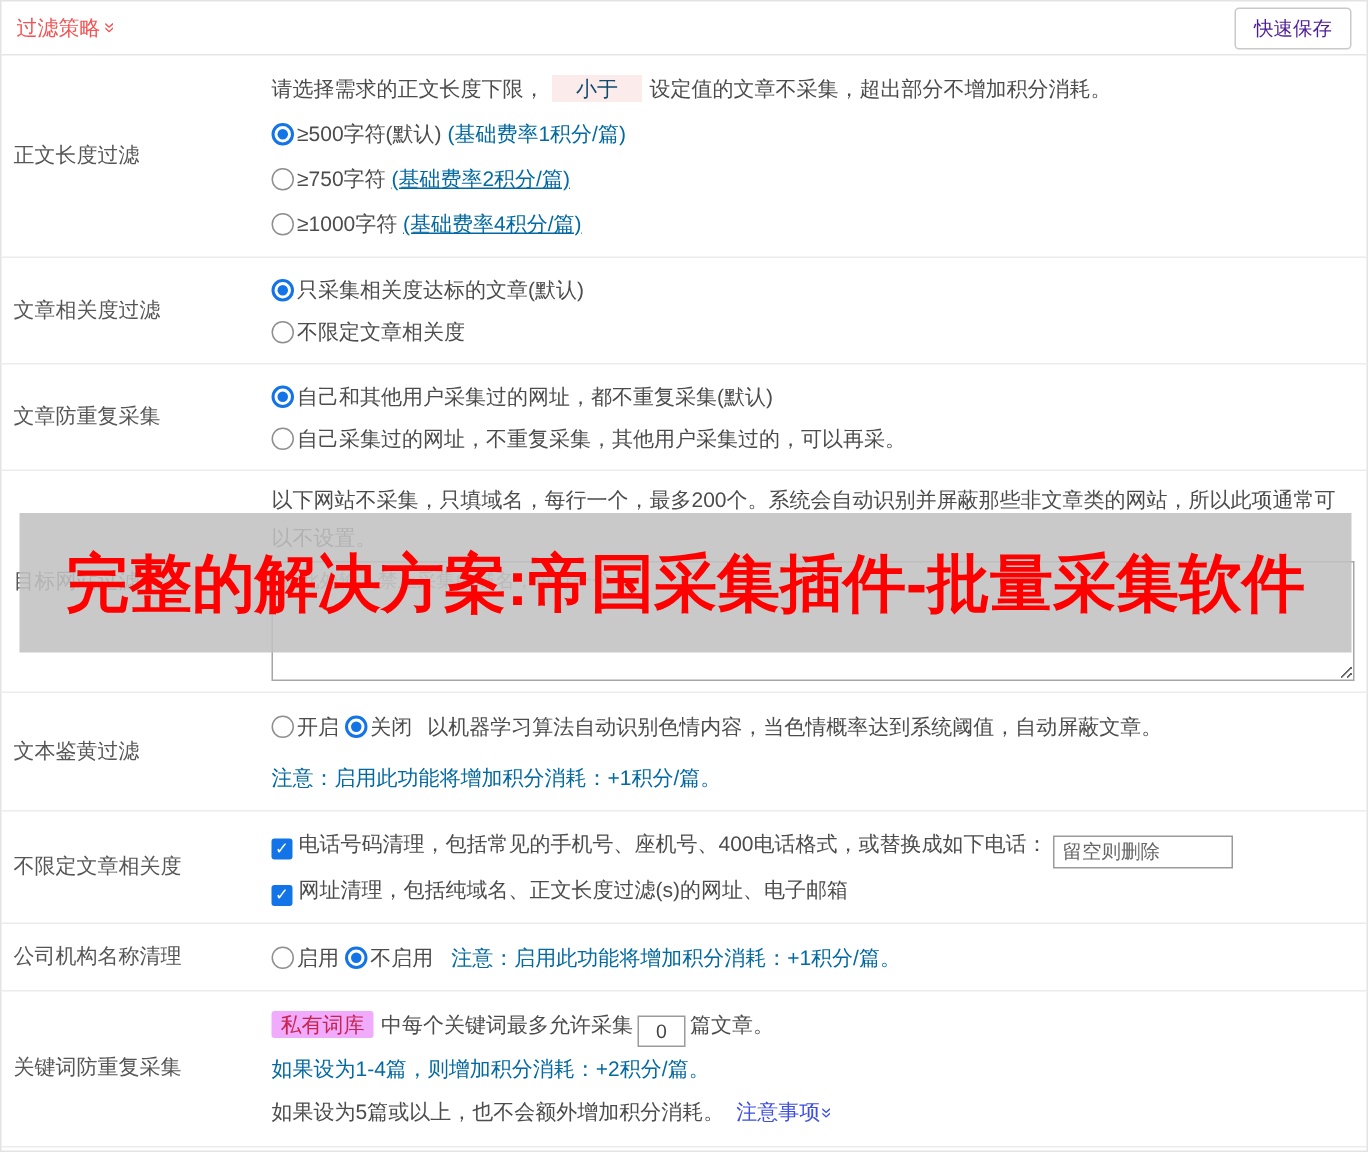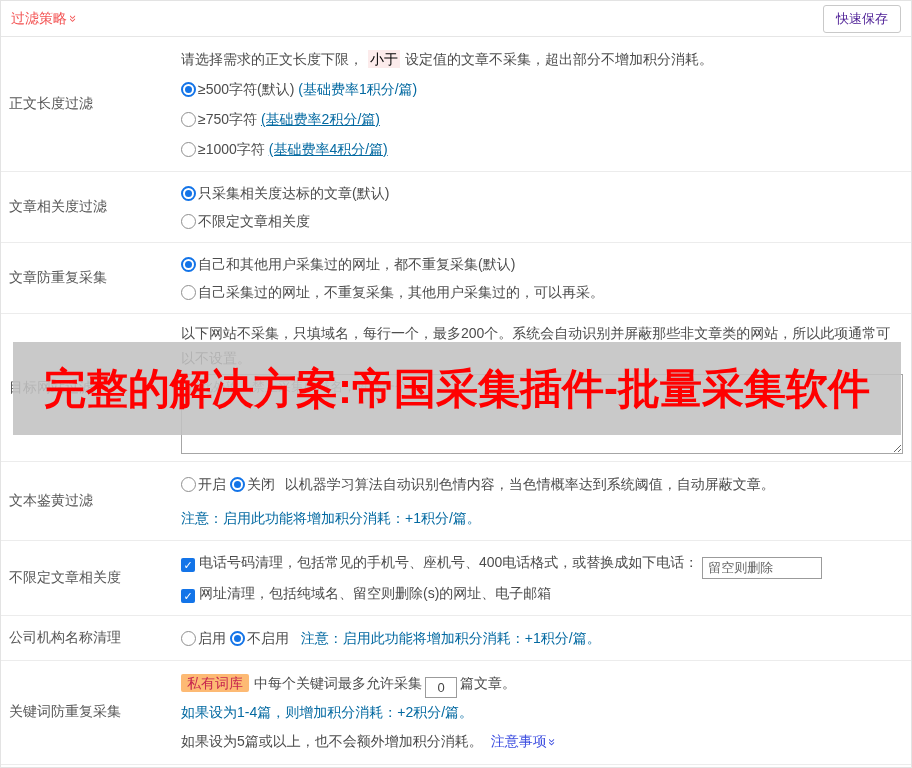--- a/index.html
+++ b/index.html
@@ -29,22 +29,22 @@
          vertical-align:-3px;margin-right:2px;cursor:pointer;}
   .radio.checked{border:2px solid #1374e8;position:relative;}
   .radio.checked::after{content:"";position:absolute;left:2px;top:2px;right:2px;bottom:2px;
          border-radius:50%;background:#1374e8;}
   
   .checkbox{box-sizing:border-box;display:inline-block;width:14px;height:14px;
             border-radius:2px;background:#1374e8;color:#fff;font-size:11px;
             line-height:14px;text-align:center;vertical-align:-2px;margin-right:4px;cursor:pointer;}
   .red{color:#0369a1;}
   .note-u{text-decoration:underline;}
-  .tag-lt{color:#000000;background:#fcebeb;padding:1px 2px;margin:0 5px;}
-  .tag-lib{color:#c7254e;background:#fdba74;padding:1px 6px;margin-right:5px;border-radius:2px;}
+  .tag-lt{color:#0c4a6e;background:#fcebeb;padding:1px 16px;margin:0 5px;}
+  .tag-lib{color:#c7254e;background:#f0abfc;padding:1px 6px;margin-right:5px;border-radius:2px;}
   .gap-r{margin-right:0;}
   
   .intro4{line-height:25px;max-width:726px;}
   .ta{display:block;box-sizing:border-box;width:100%;height:80px;margin-top:3px;
       border:1px solid #a6a6a6;resize:vertical;font-size:13px;padding:3px 5px;
       font-family:"Liberation Sans","DejaVu Sans",sans-serif;color:#444;}
   .ta::placeholder{color:#8a8a8a;}
   
   .inp-phone{box-sizing:border-box;width:120px;height:22px;border:1px solid #9b9b9b;
              font-size:13px;padding:1px 5px;vertical-align:-5px;color:#444;
@@ -133,21 +133,21 @@
   </div>
 
   <div class="row">
     <div class="lbl">不限定文章相关度</div>
     <div class="cnt">
       <div style="line-height:29px;">
         <span class="checkbox">✓</span><span>电话号码清理，包括常见的手机号、座机号、400电话格式，或替换成如下电话：</span>
         <input class="inp-phone" type="text" placeholder="留空则删除" style="">
       </div>
       <div style="line-height:29px;">
-        <span class="checkbox">✓</span><span>网址清理，包括纯域名、留空则删除(s)的网址、电子邮箱</span>
+        <span class="checkbox">✓</span><span>网址清理，包括纯域名、正文长度过滤(s)的网址、电子邮箱</span>
       </div>
     </div>
   </div>
 
   <div class="row">
     <div class="lbl">公司机构名称清理</div>
     <div class="cnt">
       <div class="line">
         <span class="opt gap-r"><span class="radio"></span><span>启用</span></span>
         <span class="opt"><span class="radio checked"></span><span>不启用</span></span>

